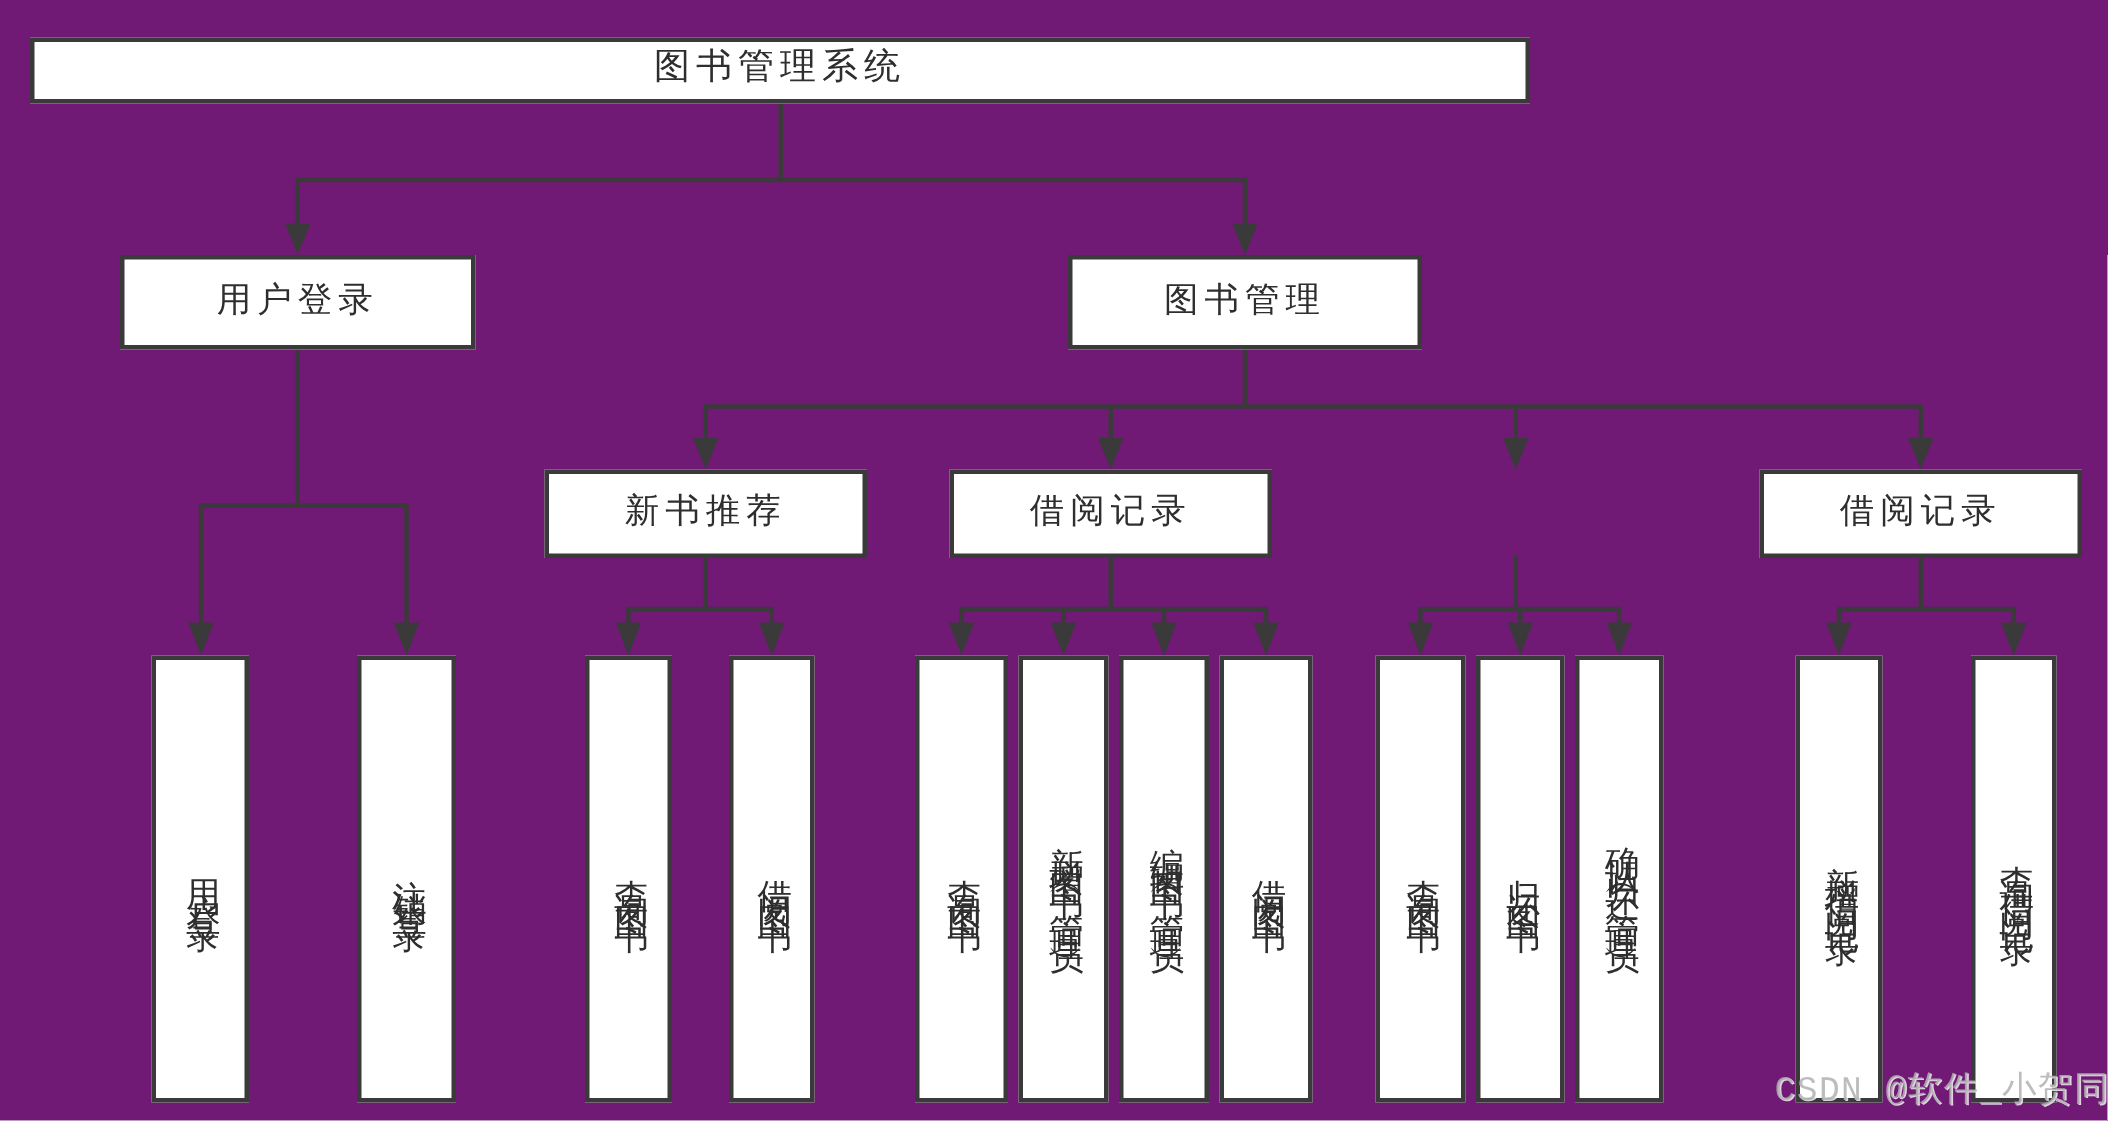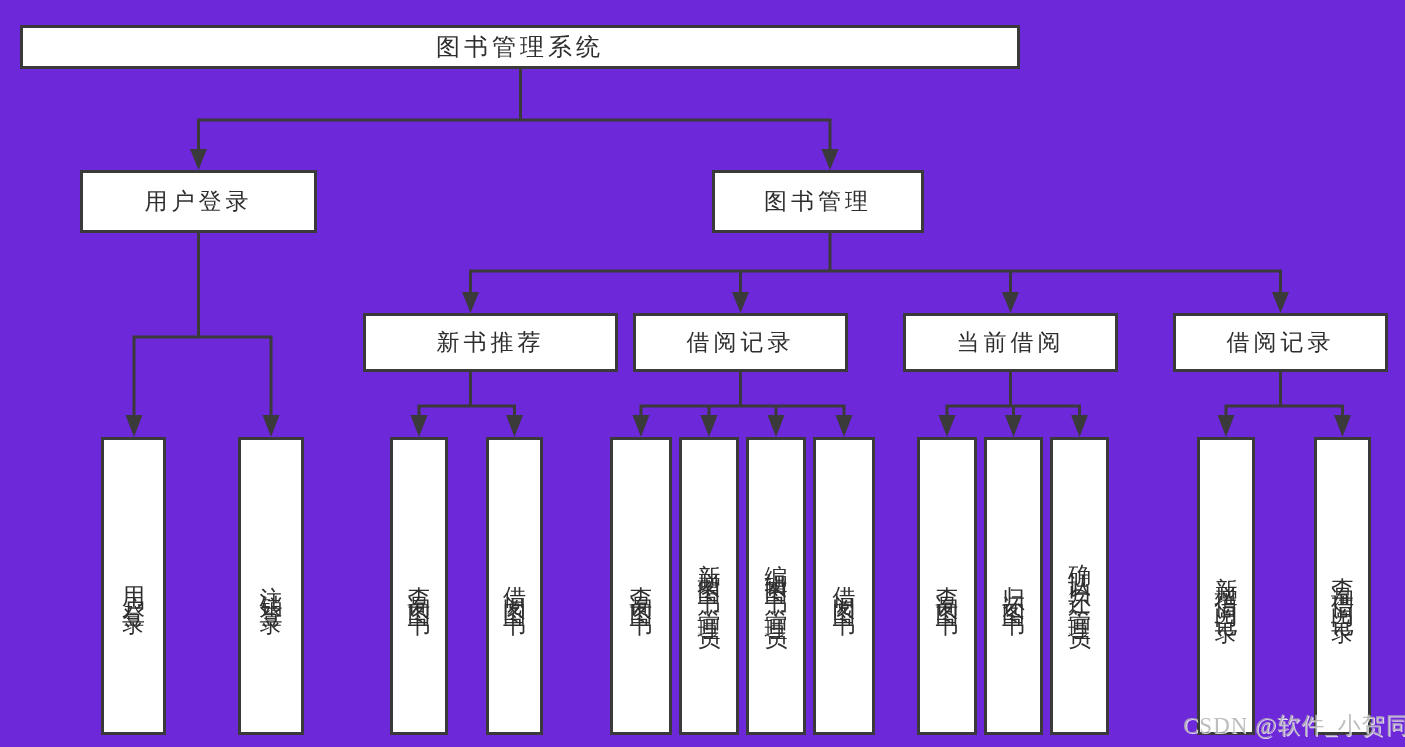--- a/index.html
+++ b/index.html
@@ -4,23 +4,23 @@
 <style>
   html, body {
     margin: 0;
     padding: 0;
     background: #ffffff;
   }
   .stage {
     position: relative;
     width: 1405px;
     height: 747px;
-    background: #6d28d9;
+    background: #701a75;
     overflow: hidden;
-    font-family: Liberation Serif, serif;
+    font-family: Liberation Mono, monospace;
   }
   .connector-svg {
     position: absolute;
     left: 0;
     top: 0;
     width: 1405px;
     height: 747px;
   }
   .box {
     position: absolute;
@@ -112,32 +112,29 @@
     </g>
   </svg>
 
   <div class="box root-box">
     <span class="hlabel">图书管理系统</span>
   </div>
 
   <div class="box l2-box" style="left:80px;width:237px">
     <span class="hlabel">用户登录</span>
   </div>
-  <div class="box l2-box" style="left:712px;width:212px">
+  <div class="box l2-box" style="left:712px;width:236px">
     <span class="hlabel">图书管理</span>
   </div>
 
-  <div class="box l3-box" style="left:363px;width:255px">
+  <div class="box l3-box" style="left:363px;width:215px">
     <span class="hlabel">新书推荐</span>
   </div>
   <div class="box l3-box" style="left:633px;width:215px">
     <span class="hlabel">借阅记录</span>
-  </div>
-  <div class="box l3-box" style="left:903px;width:215px">
-    <span class="hlabel">当前借阅</span>
   </div>
   <div class="box l3-box" style="left:1173px;width:215px">
     <span class="hlabel">借阅记录</span>
   </div>
 
   <div class="box vbox" style="left:101px;width:65px">
     <span class="vtext">用户登录</span>
   </div>
   <div class="box vbox" style="left:238px;width:66px">
     <span class="vtext">注销登录</span>

